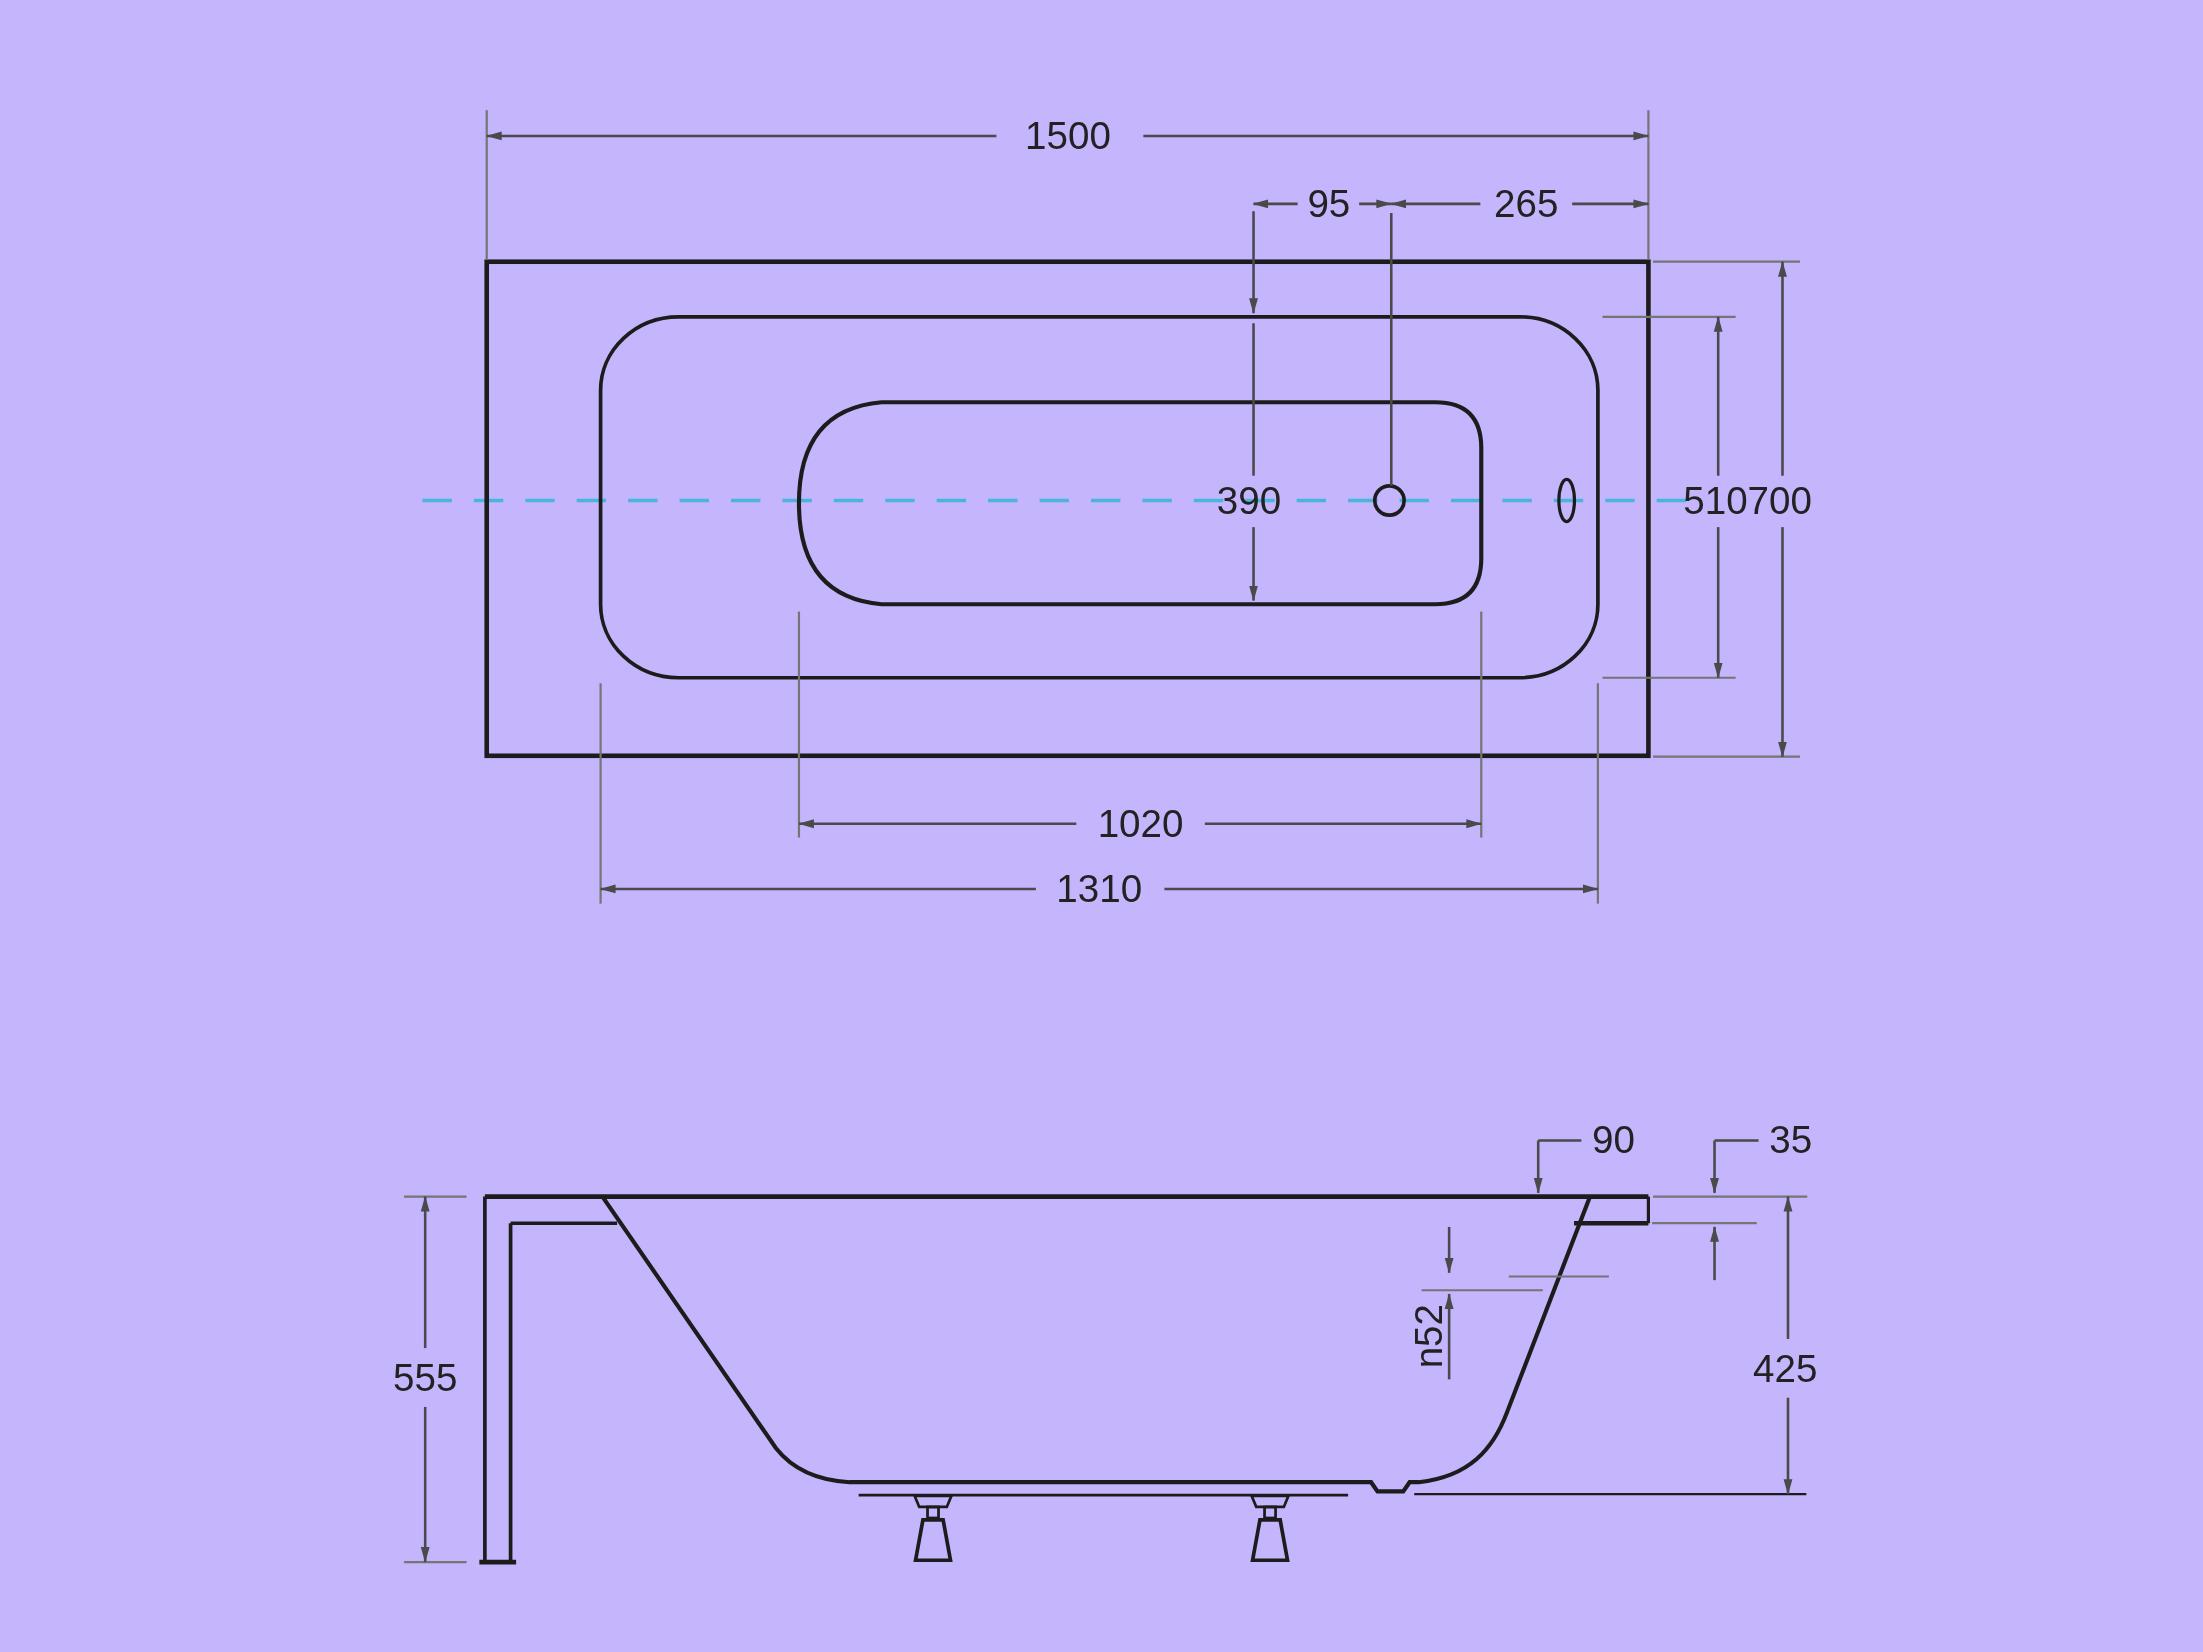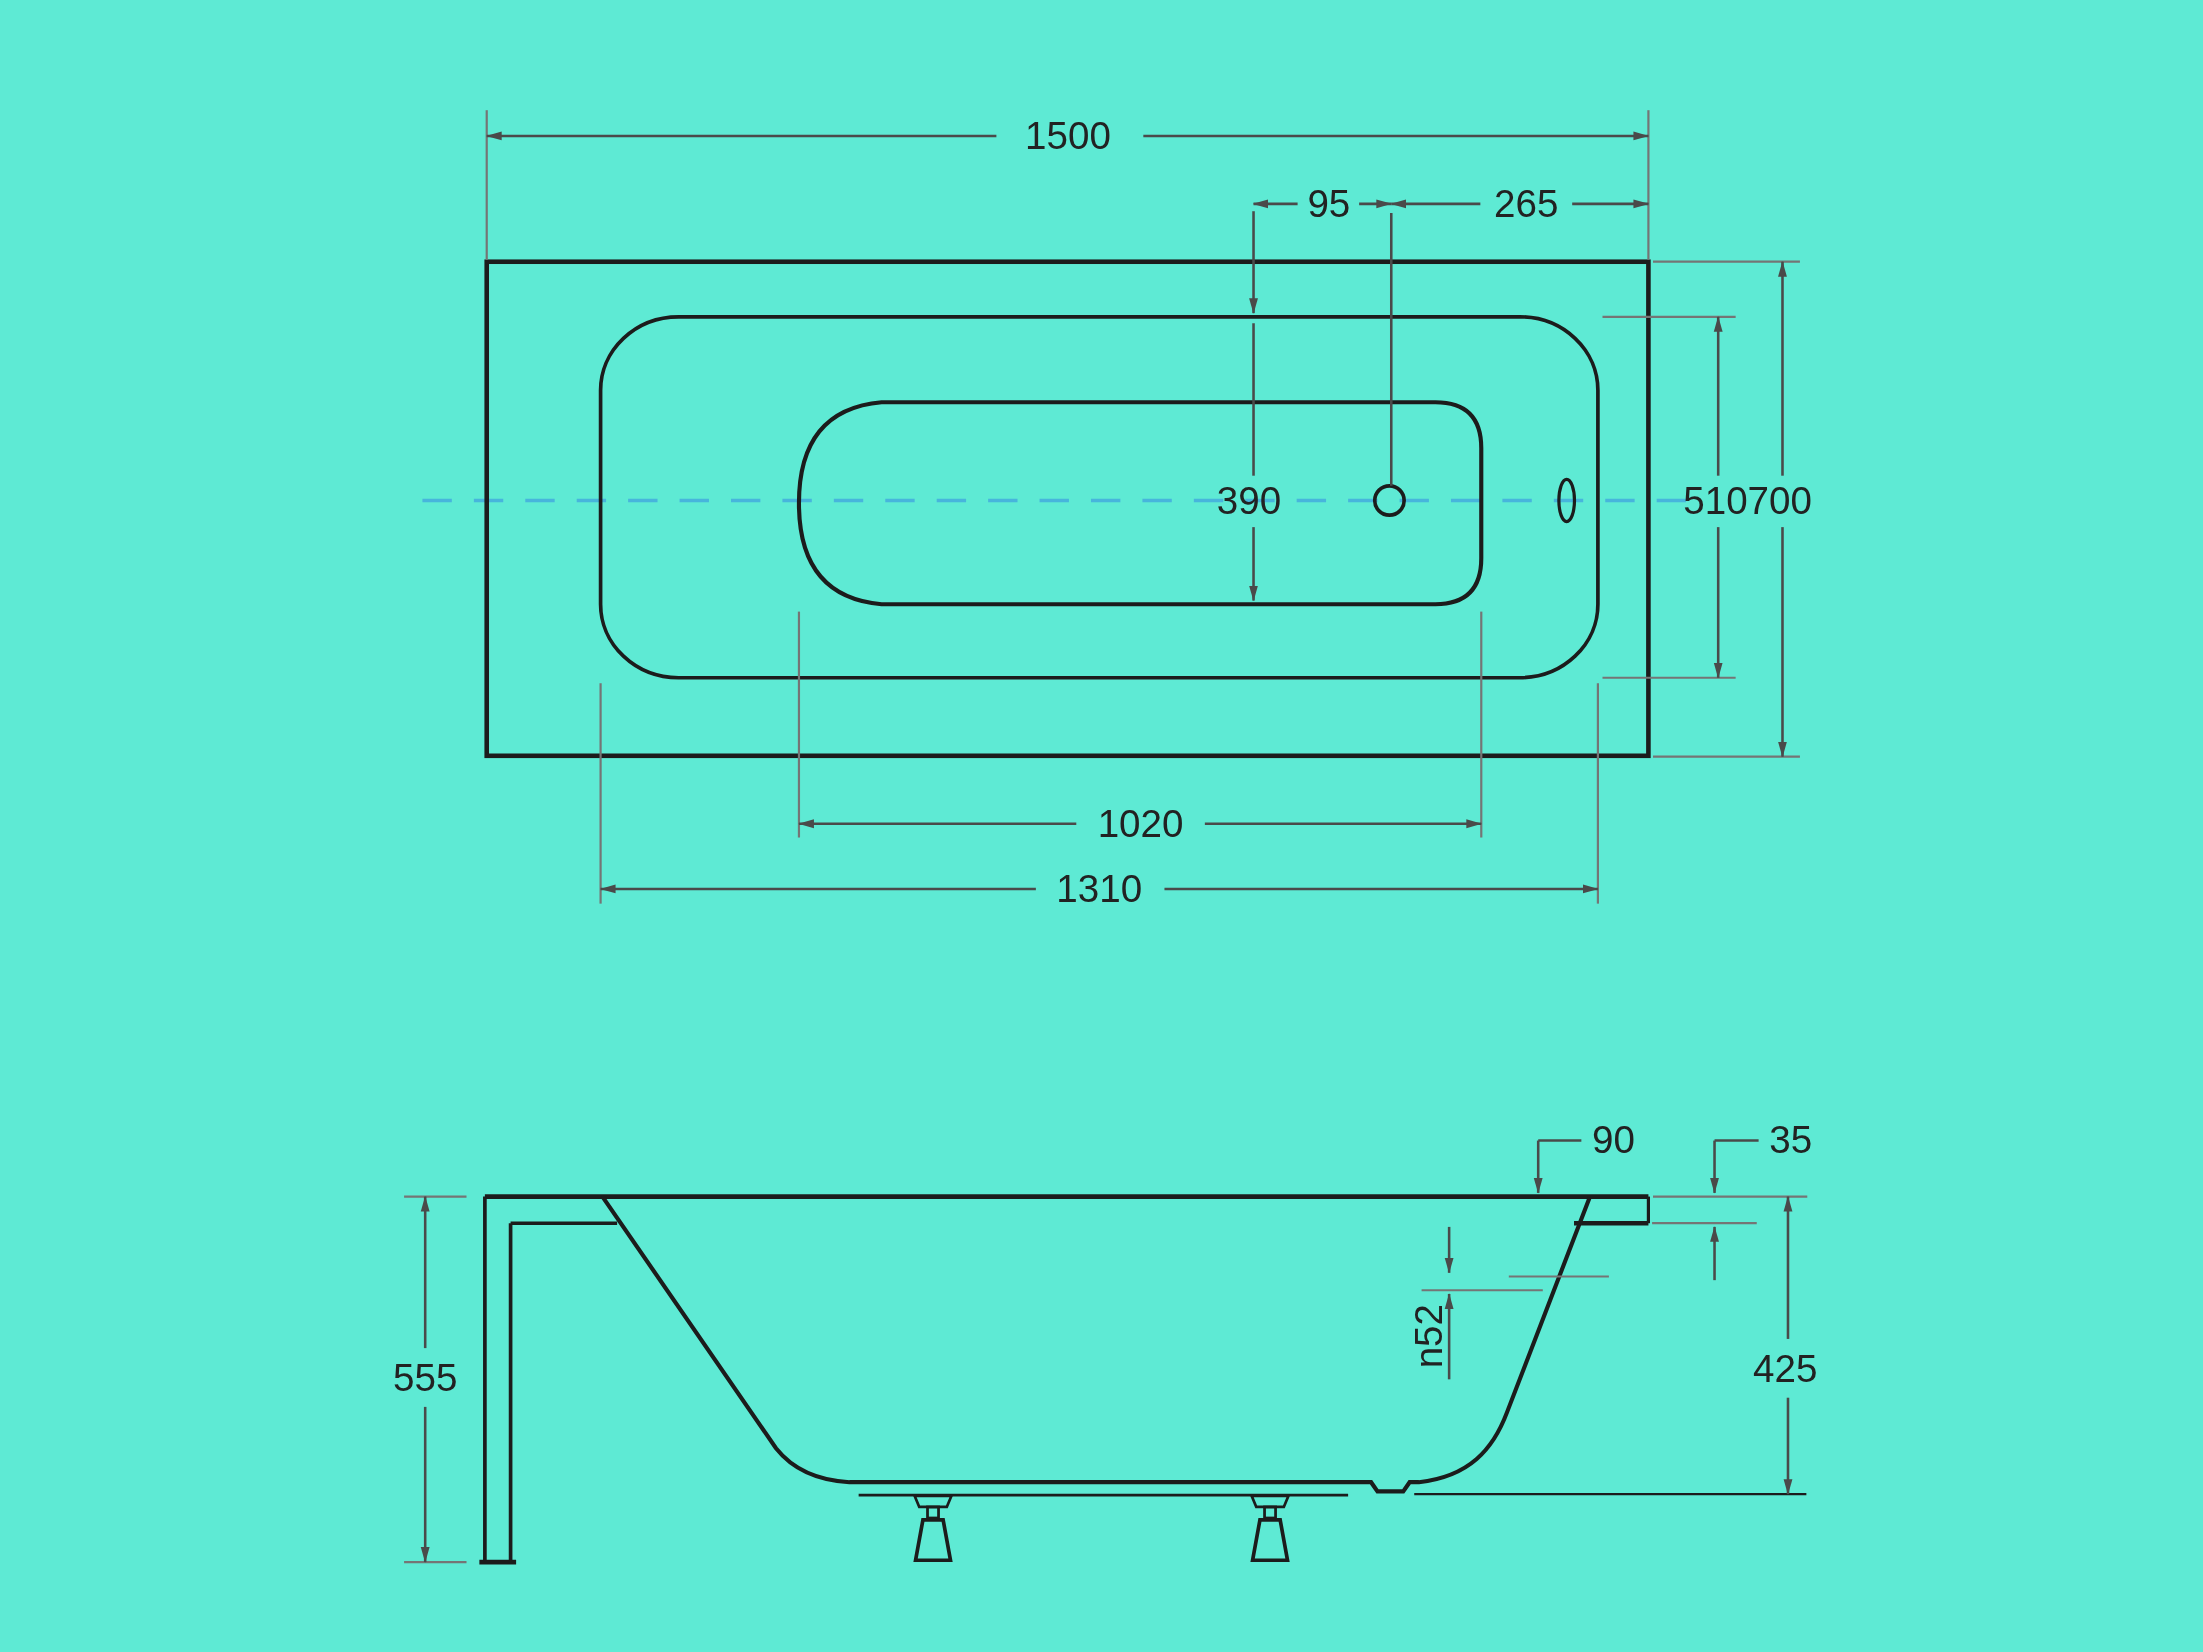--- a/index.html
+++ b/index.html
@@ -1,16 +1,16 @@
 <!DOCTYPE html>
 <html style="font-size:14.7px"><head>
 <meta charset="utf-8">
 <style>
   html,body{margin:0;padding:0;background:#ffffff;}
-  .canvas{width:2204px;height:1653px;background:#5eead4;position:relative;}
+  .canvas{width:2204px;height:1653px;background:#c4b5fd;position:relative;}
   svg{display:block;}
   text{font-family:"Liberation Sans","DejaVu Sans",sans-serif;font-size:42px;fill:#222222;}
   .obj{stroke:#1c1c1c;fill:none;}
   .dim{stroke:#4a4a4a;fill:none;stroke-width:2.8;}
   .ext{stroke:#757575;fill:none;stroke-width:2.4;}
   .cl{stroke:#47b5dc;stroke-width:4;fill:none;stroke-dasharray:32 24;}
 </style>
 </head>
 <body>
 

